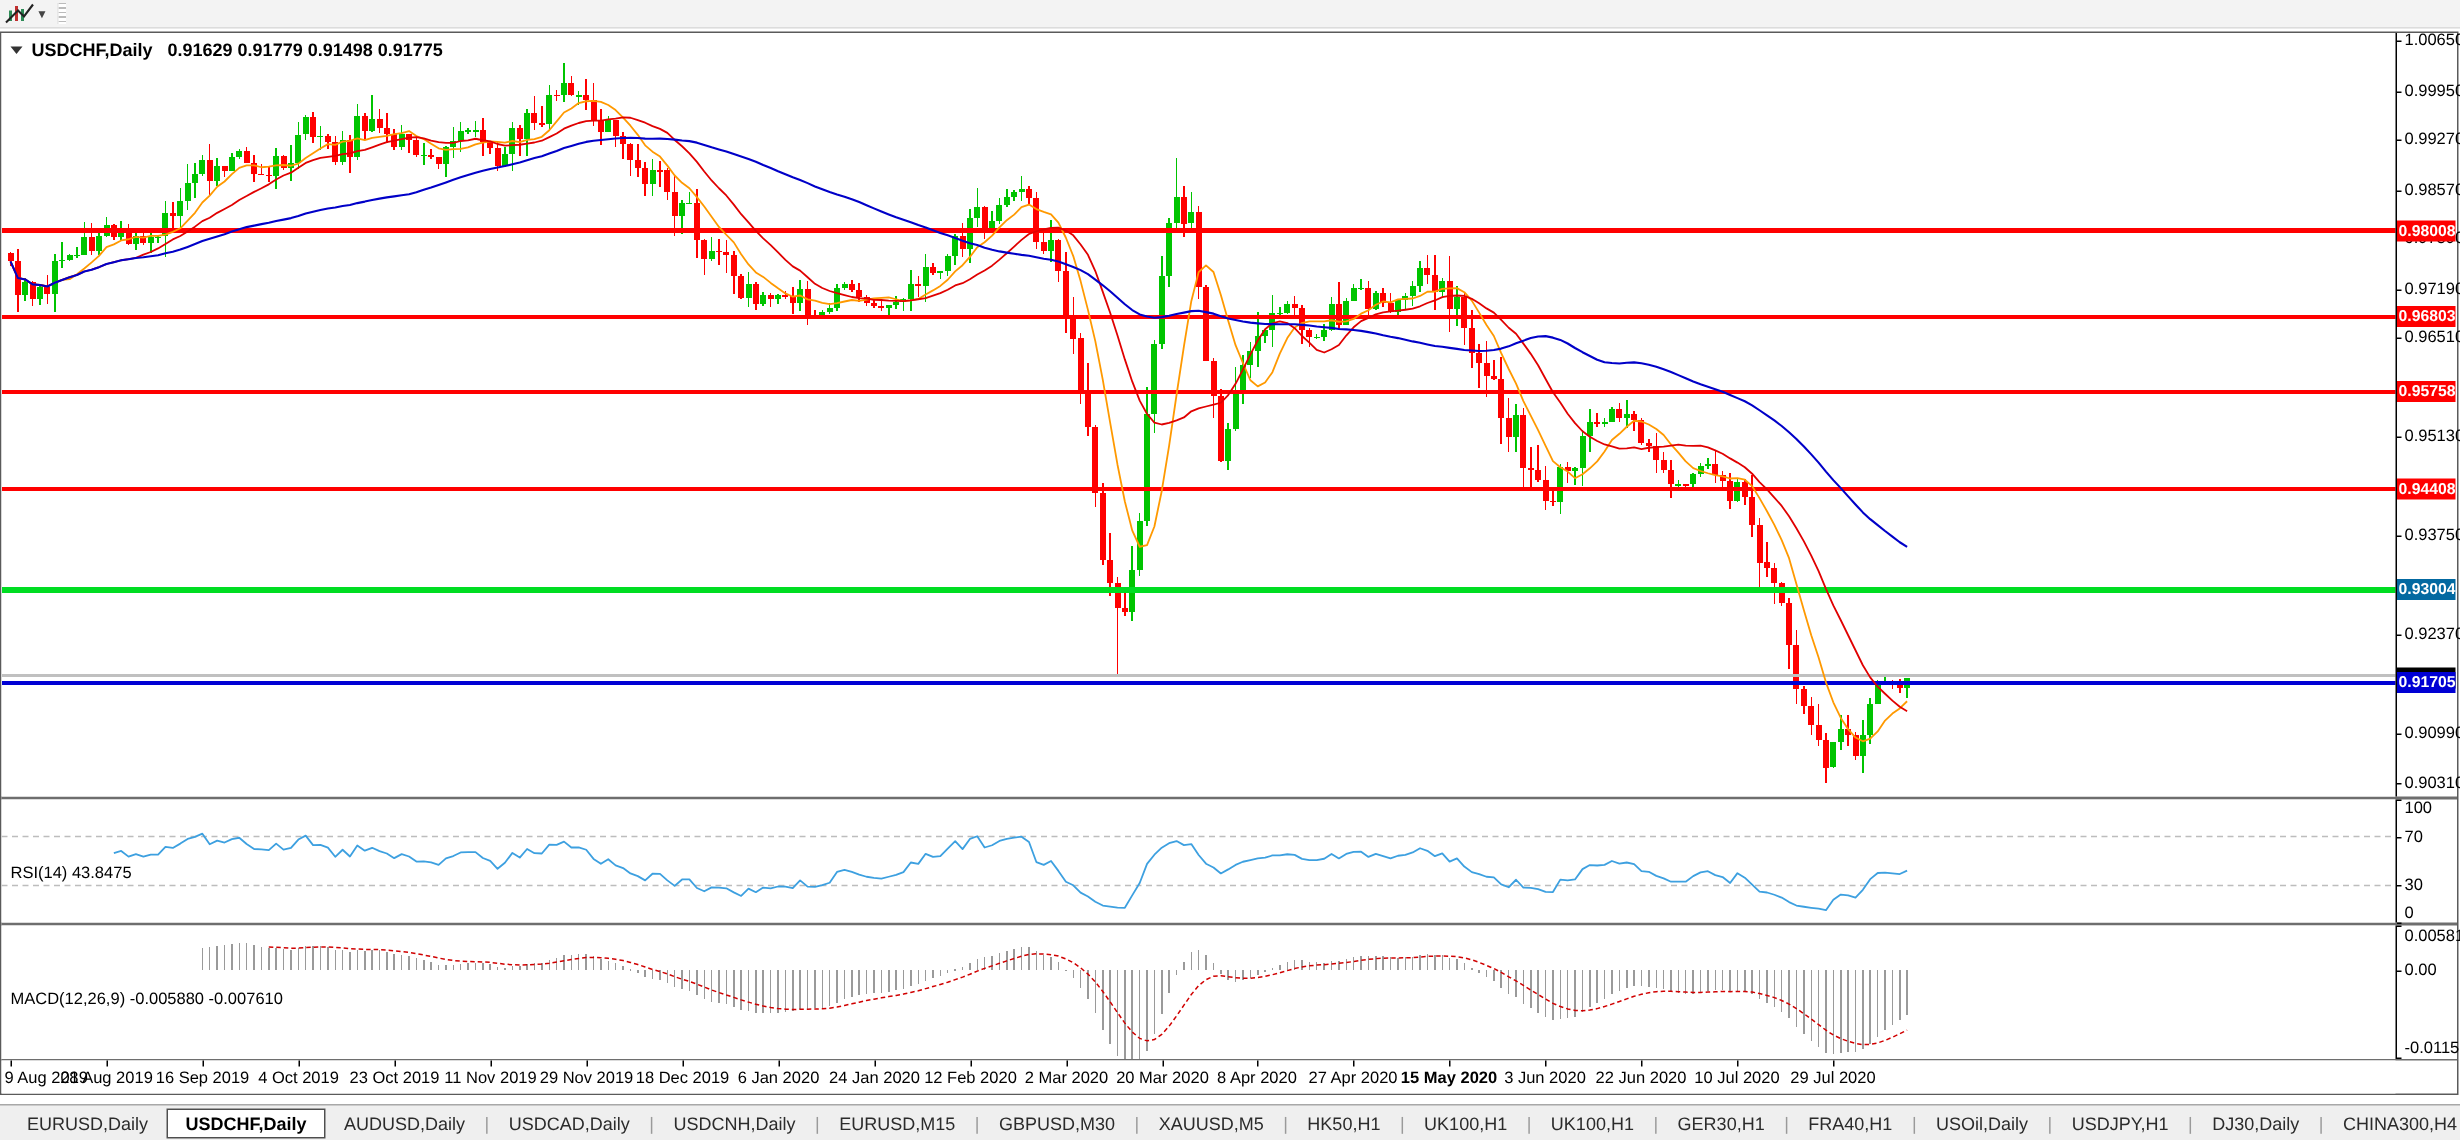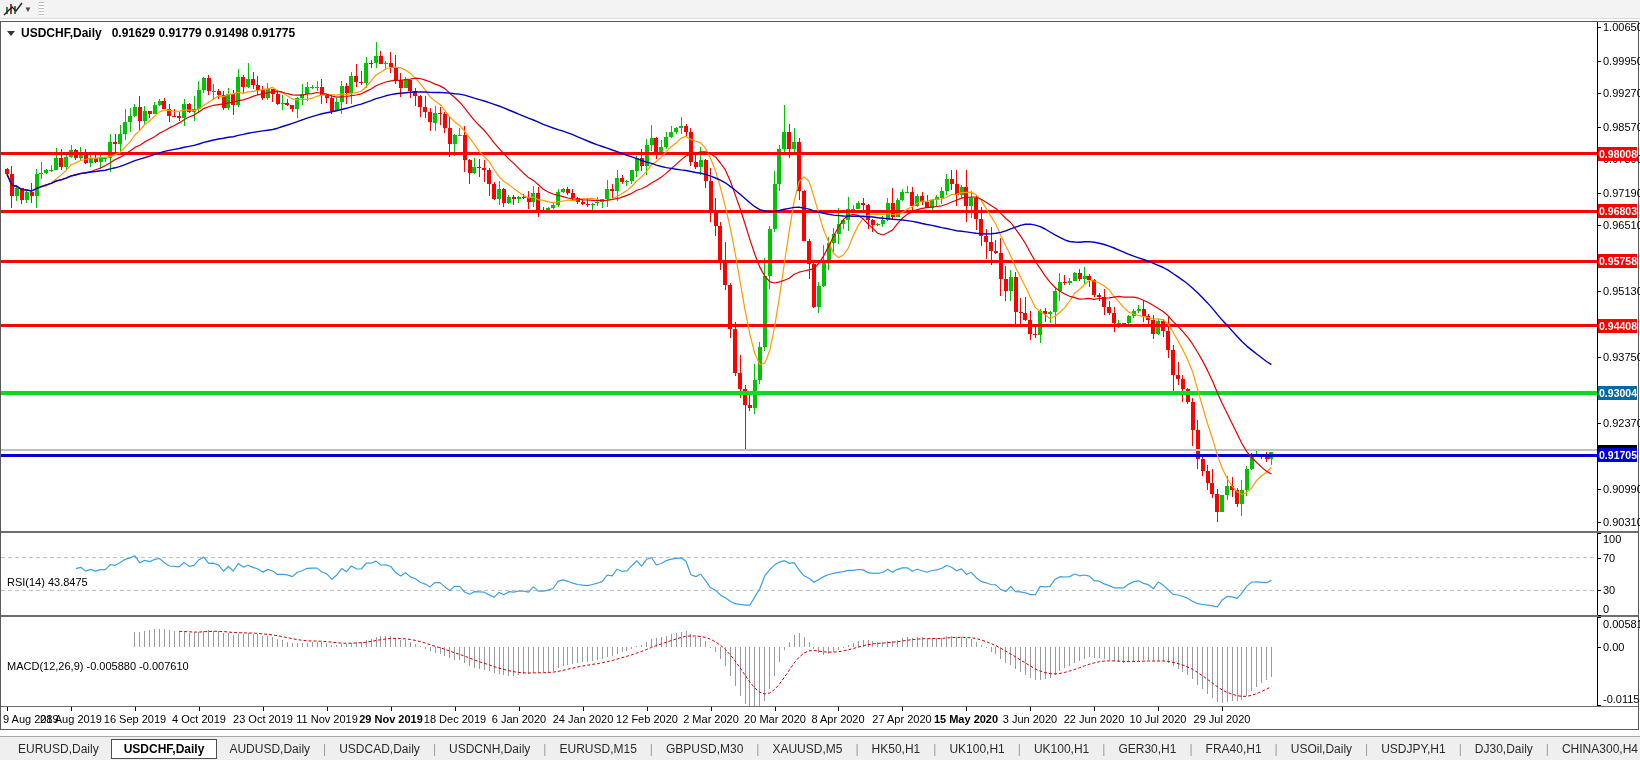--- a/index.html
+++ b/index.html
@@ -909,21 +909,21 @@
         <div class="time-label" style="left: 70px; transform: translateX(-50%); text-align: center;">28 Aug 2019</div>
         <div class="time-tick" style="left: 134px;"></div>
         <div class="time-label" style="left: 134px; transform: translateX(-50%);">16 Sep 2019</div>
         <div class="time-tick" style="left: 198px;"></div>
         <div class="time-label" style="left: 198px; transform: translateX(-50%);">4 Oct 2019</div>
         <div class="time-tick" style="left: 262px;"></div>
         <div class="time-label" style="left: 262px; transform: translateX(-50%);">23 Oct 2019</div>
         <div class="time-tick" style="left: 326px;"></div>
         <div class="time-label" style="left: 326px; transform: translateX(-50%);">11 Nov 2019</div>
         <div class="time-tick" style="left: 390px;"></div>
-        <div class="time-label" style="left: 390px; transform: translateX(-50%); font-weight: bold;">29 Nov 2019</div>
+        <div class="time-label" style="left: 390px; transform: translateX(-50%);">29 Nov 2019</div>
         <div class="time-tick" style="left: 454px;"></div>
         <div class="time-label" style="left: 454px; transform: translateX(-50%);">18 Dec 2019</div>
         <div class="time-tick" style="left: 518px;"></div>
         <div class="time-label" style="left: 518px; transform: translateX(-50%);">6 Jan 2020</div>
         <div class="time-tick" style="left: 582px;"></div>
         <div class="time-label" style="left: 582px; transform: translateX(-50%);">24 Jan 2020</div>
         <div class="time-tick" style="left: 646px;"></div>
         <div class="time-label" style="left: 646px; transform: translateX(-50%);">12 Feb 2020</div>
         <div class="time-tick" style="left: 710px;"></div>
         <div class="time-label" style="left: 710px; transform: translateX(-50%);">2 Mar 2020</div>

